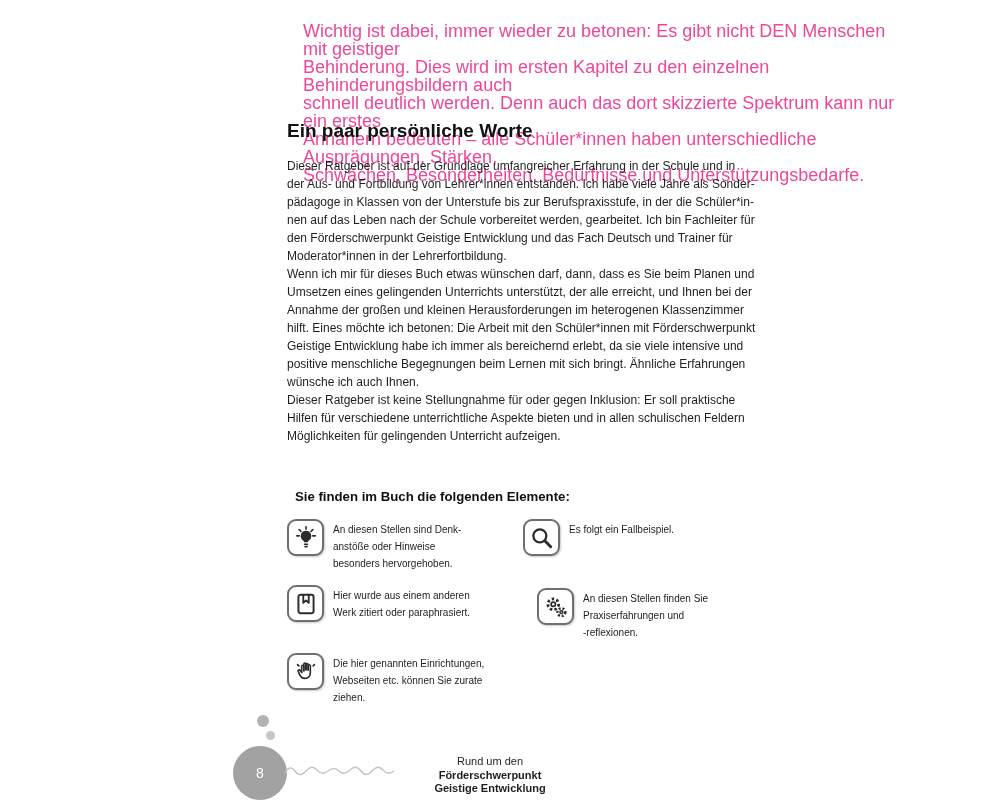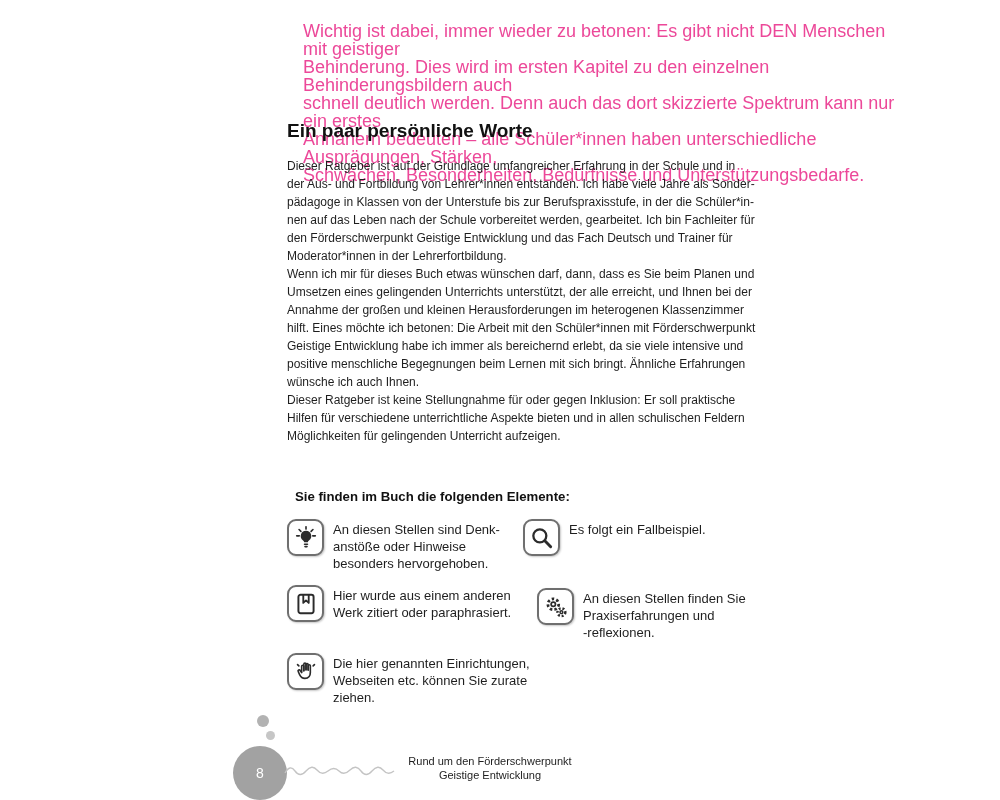--- a/index.html
+++ b/index.html
@@ -58,21 +58,21 @@
     border:2.5px solid #6f6f6f;
     border-radius:9px;
     background:#fff;
     box-shadow:1px 1px 2px rgba(0,0,0,0.22);
     display:flex; align-items:center; justify-content:center;
     flex-shrink:0;
     box-sizing:border-box;
   }
   .icon-box svg { width:26px; height:26px; display:block; }
   .legend-text {
-    font-size:13px;
+    font-size:10px;
     line-height:17px;
     white-space:pre-line;
     padding-top:2px;
     color:#1e1e1e;
   }
 
   
   #page-number-circle {
     position:absolute;
     left:233px; top:746px;
@@ -91,21 +91,21 @@
 
   #footer-series {
     position:absolute;
     left:405px; top:755px;
     width:170px;
     text-align:center;
     font-size:11px;
     line-height:13.5px;
     color:#1e1e1e;
   }
-  #footer-series .b { font-weight:normal; }
+  #footer-series .b { font-weight:bold; }
 </style>
 </head>
 <body>
 
 <div class="page">
 
   <p id="intro" class="body-text">Wichtig ist dabei, immer wieder zu betonen: Es gibt nicht DEN Menschen mit geistiger
 Behinderung. Dies wird im ersten Kapitel zu den einzelnen Behinderungsbildern auch
 schnell deutlich werden. Denn auch das dort skizzierte Spektrum kann nur ein erstes
 Annähern bedeuten – alle Schüler*innen haben unterschiedliche Ausprägungen, Stärken,

